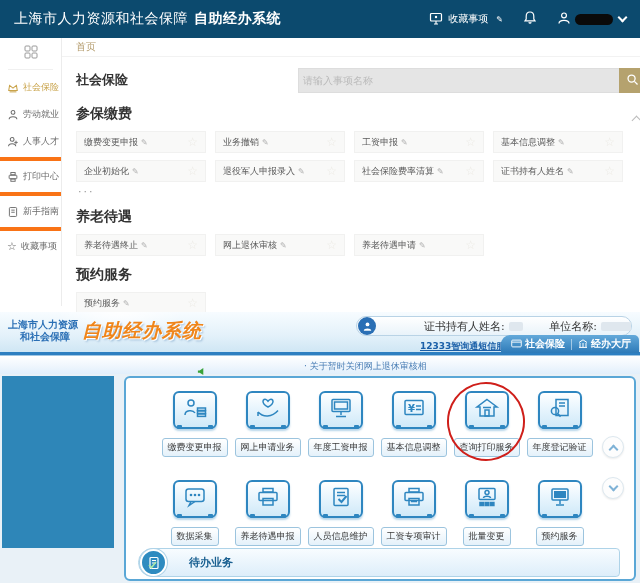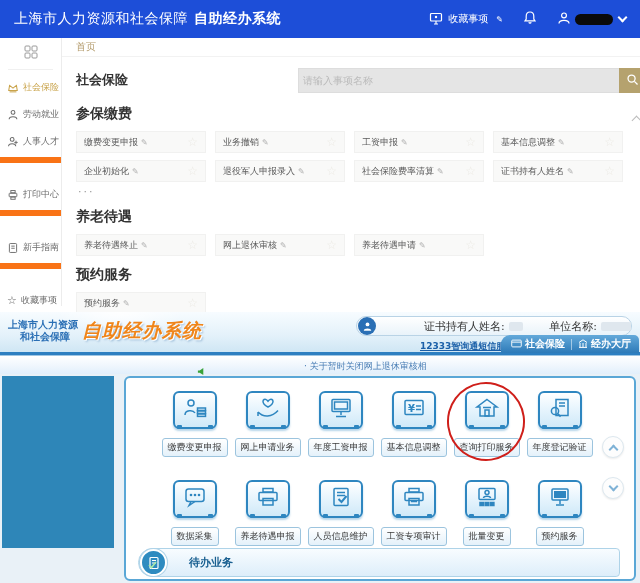--- a/index.html
+++ b/index.html
@@ -2,35 +2,35 @@
 <html><head>
 <meta charset="utf-8">
 <style>
   * { margin:0; padding:0; box-sizing:border-box; }
   html,body { background:#fff; }
   body { font-family:"DejaVu Sans","Liberation Sans",sans-serif; }
   #stage { position:relative; width:640px; height:583px; overflow:hidden; background:#fff; }
 
   
   .shot-top { position:absolute; left:0; top:0; width:640px; height:306px; background:#fff; }
-  .t-header { height:38px; background:#1d4ed8; display:flex; align-items:center; padding:0 14px; color:#fff; }
+  .t-header { height:38px; background:#0c4a6e; display:flex; align-items:center; padding:0 14px; color:#fff; }
   .t-title { font-size:14px; letter-spacing:.5px; }
   .t-title b { margin-left:6px; font-weight:bold; }
   .t-hright { margin-left:auto; display:flex; align-items:center; gap:20px; }
   .portal { display:flex; align-items:center; gap:5px; font-size:10px; color:#fff; cursor:pointer; }
   .userbox { display:flex; align-items:center; gap:4px; }
   .redact-pill { width:38px; height:11px; background:#0a0a0a; border-radius:6px; }
   .chev { display:inline-block; width:7px; height:7px; border-right:2px solid #fff; border-bottom:2px solid #fff; transform:rotate(45deg); margin-left:2px; margin-top:-3px; }
 
   .t-body { display:flex; height:268px; }
   .t-side { width:62px; border-right:1px solid #ececec; padding-top:6px; background:#fff; flex-shrink:0; }
   .apps-wrap { text-align:center; padding-bottom:6px; margin:0 8px 4px 8px; border-bottom:1px solid #f0f0f0; color:#9a9a9a; }
   .s-item { display:flex; align-items:center; gap:4px; font-size:9px; color:#6b6b6b; padding:7px 4px 7px 7px; cursor:pointer; white-space:nowrap; }
   .s-item.active { color:#c9a34a; }
-  .s-item.rule { border-top:6px solid #f97316; margin-top:2px; padding-top:25px; }
+  .s-item.rule { border-top:4px solid #f97316; margin-top:2px; padding-top:9px; }
   .s-item .ic { display:flex; }
 
   .t-main { flex:1; background:#fcfcfc; position:relative; }
   .crumb-row { height:19px; display:flex; align-items:center; padding:0 14px; border-bottom:1px solid #f2f2f2; background:#fff; }
   .crumb { font-size:10px; color:#b59d6e; }
   .t-content { background:#fff; padding:8px 14px 6px 14px; position:relative; }
   .title-row { height:30px; display:flex; align-items:center; position:relative; }
   .pg-title { font-size:13px; font-weight:bold; color:#333; }
   .searchbar { position:absolute; left:222px; top:3px; width:348px; height:25px; display:flex; }
   .searchbar input { flex:1; height:25px; border:1px solid #ddd; border-right:none; padding:0 4px; font-size:10px; color:#333; outline:none; background:#e5e5e5; }

